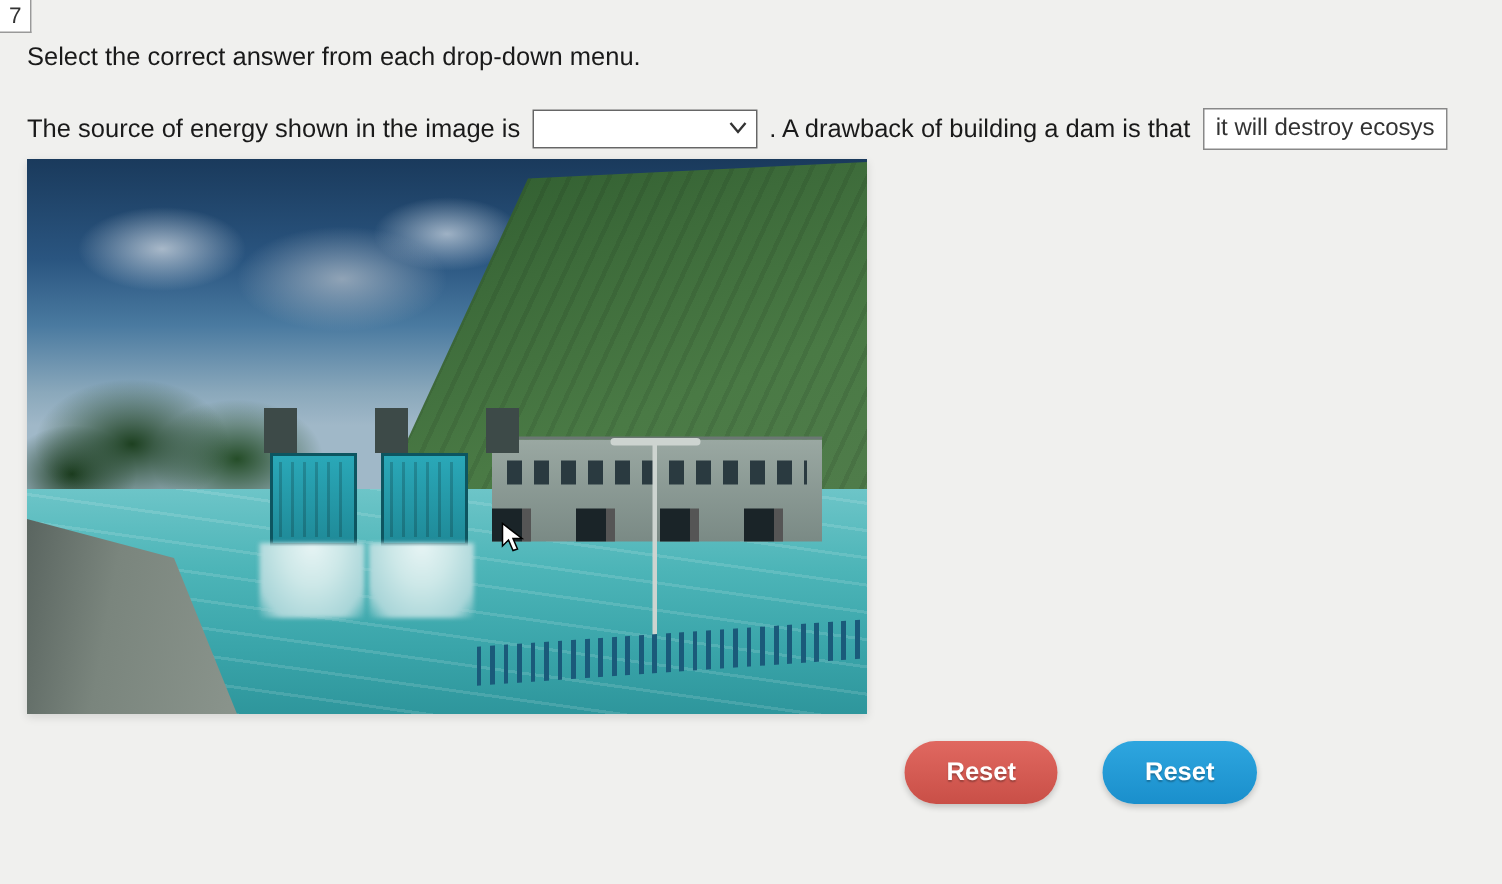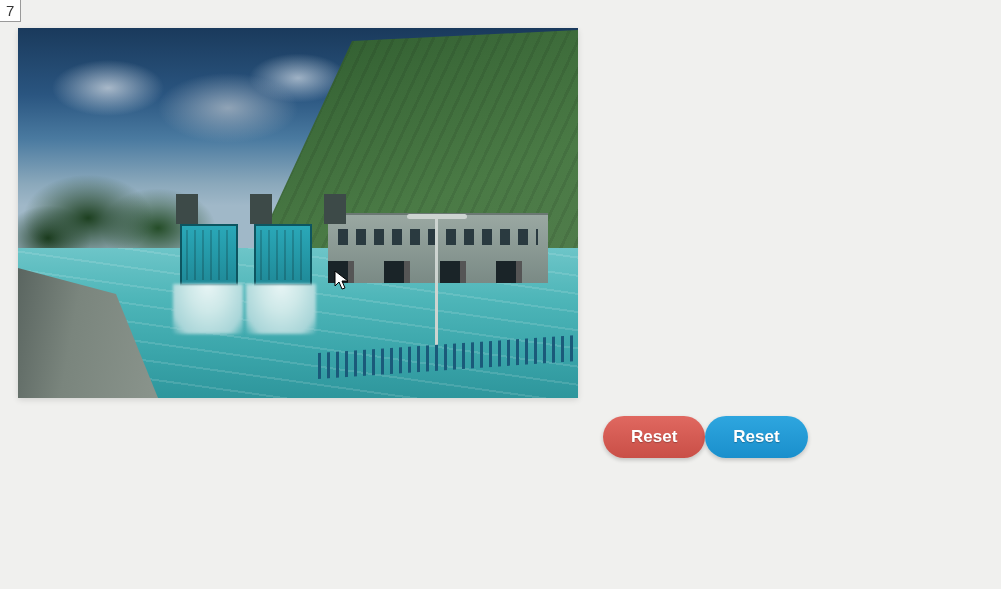--- a/index.html
+++ b/index.html
@@ -166,20 +166,21 @@
     .lamppost::before {
       content: ''; position: absolute; top: -4px; left: -28px; width: 60px; height: 5px;
       background: #cdd4d0; border-radius: 3px;
     }
     .cursor {
       position: absolute; top: 242px; left: 316px; width: 16px; height: 22px;
       pointer-events: none;
     }
     .buttons-row {
       display: flex;
+      gap: 30px;
       justify-content: flex-start;
       margin-left: 585px;
       margin-top: 18px;
     }
     .btn {
       border: none;
       border-radius: 22px;
       padding: 11px 28px;
       font-size: 17px;
       font-weight: 700;
@@ -196,21 +197,37 @@
       box-shadow: 0 2px 4px rgba(0,0,0,0.2);
     }
   </style>
 </head>
 <body>
 
 <div class="question-number">7</div>
 
 <div class="content">
 
-
+  <p class="instruction">Select the correct answer from each drop-down menu.</p>
+
+  <div class="sentence-row">
+    <span>The source of energy shown in the image is</span>
+    <span class="dropdown-1">
+      <span></span>
+      <span class="chevron">
+        <svg width="12" height="10" viewBox="0 0 12 10">
+            <path d="M1 2 L6 8 L11 2" fill="none" stroke="#333" stroke-width="1.6"></path>
+          </svg>
+      </span>
+    </span>
+    <span>. A drawback of building a dam is that</span>
+    <span class="dropdown-2">
+      <span>it will destroy ecosys</span>
+    </span>
+  </div>
 
   <div class="image-box" aria-label="hydroelectric dam with spillways releasing water, mountains and reservoir">
     <div class="sky"></div>
     <div class="clouds"></div>
     <div class="mountain-right"></div>
     <div class="trees-left"></div>
     <div class="water"></div>
     <div class="building"></div>
     <div class="dam">
       <div class="tower t1"></div>

